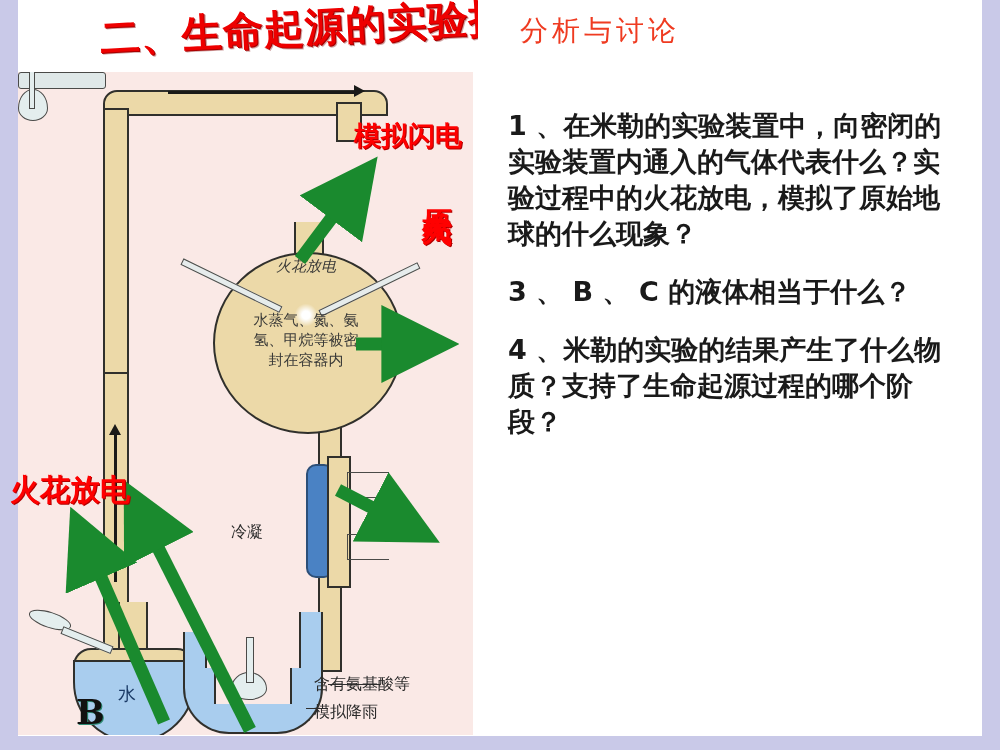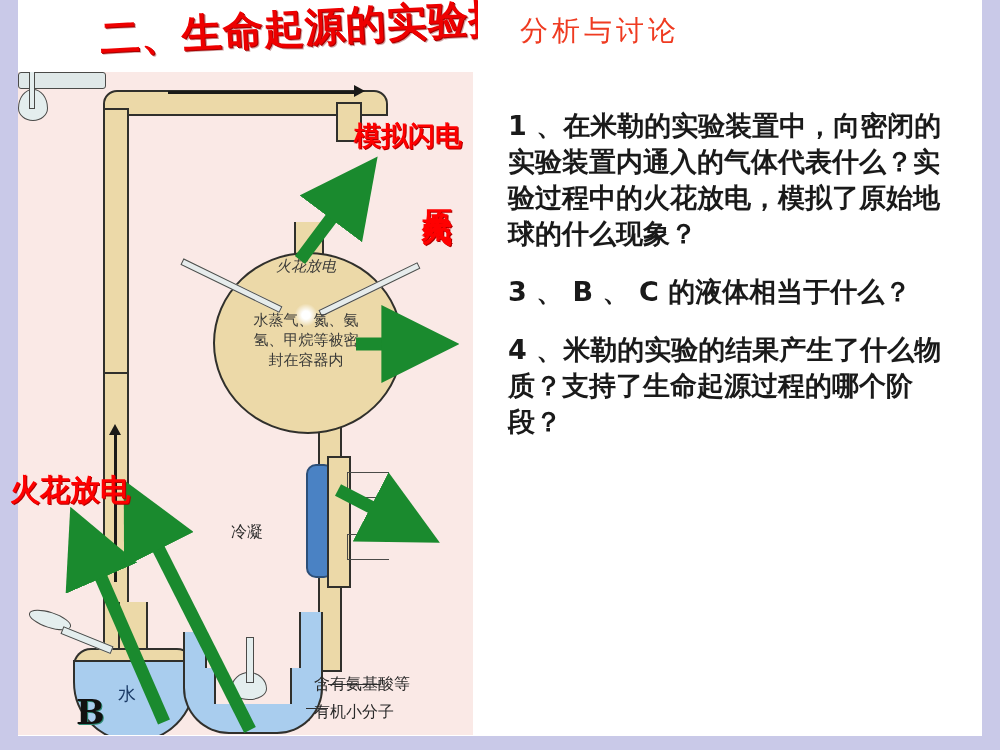--- a/index.html
+++ b/index.html
@@ -176,21 +176,21 @@
 
     <div class="uarm-l"></div>
     <div class="uarm-r"></div>
     <div class="utrap"></div>
     <div class="utrap-inner"></div>
     <div class="cvalve"></div>
 
     <div class="leader" style="left:288px;top:612px;width:22px;height:24px;border-left:none;"></div>
     <div class="leader" style="left:310px;top:612px;width:52px;height:0;border-left:none;border-bottom:1.6px solid #303030;"></div>
     <div class="blklbl" style="left:296px;top:602px;font-size:16px;">含有氨基酸等</div>
-    <div class="blklbl" style="left:296px;top:630px;font-size:16px;">有机小分子</div>
+    <div class="blklbl" style="left:296px;top:630px;font-size:16px;">模拟降雨</div>
 
     <svg class="garrow" style="left:0;top:0;" width="455" height="663">
       <defs>
         <marker id="gh" markerWidth="6" markerHeight="6" refX="2.2" refY="3" orient="auto">
           <path d="M0,0 L6,3 L0,6 Z" fill="#1a8a2e"></path>
         </marker>
       </defs>
       <line x1="282" y1="188" x2="330" y2="124" stroke="#1a8a2e" stroke-width="13" marker-end="url(#gh)"></line>
       <line x1="338" y1="272" x2="392" y2="272" stroke="#1a8a2e" stroke-width="13" marker-end="url(#gh)"></line>
       <line x1="320" y1="418" x2="378" y2="448" stroke="#1a8a2e" stroke-width="13" marker-end="url(#gh)"></line>

